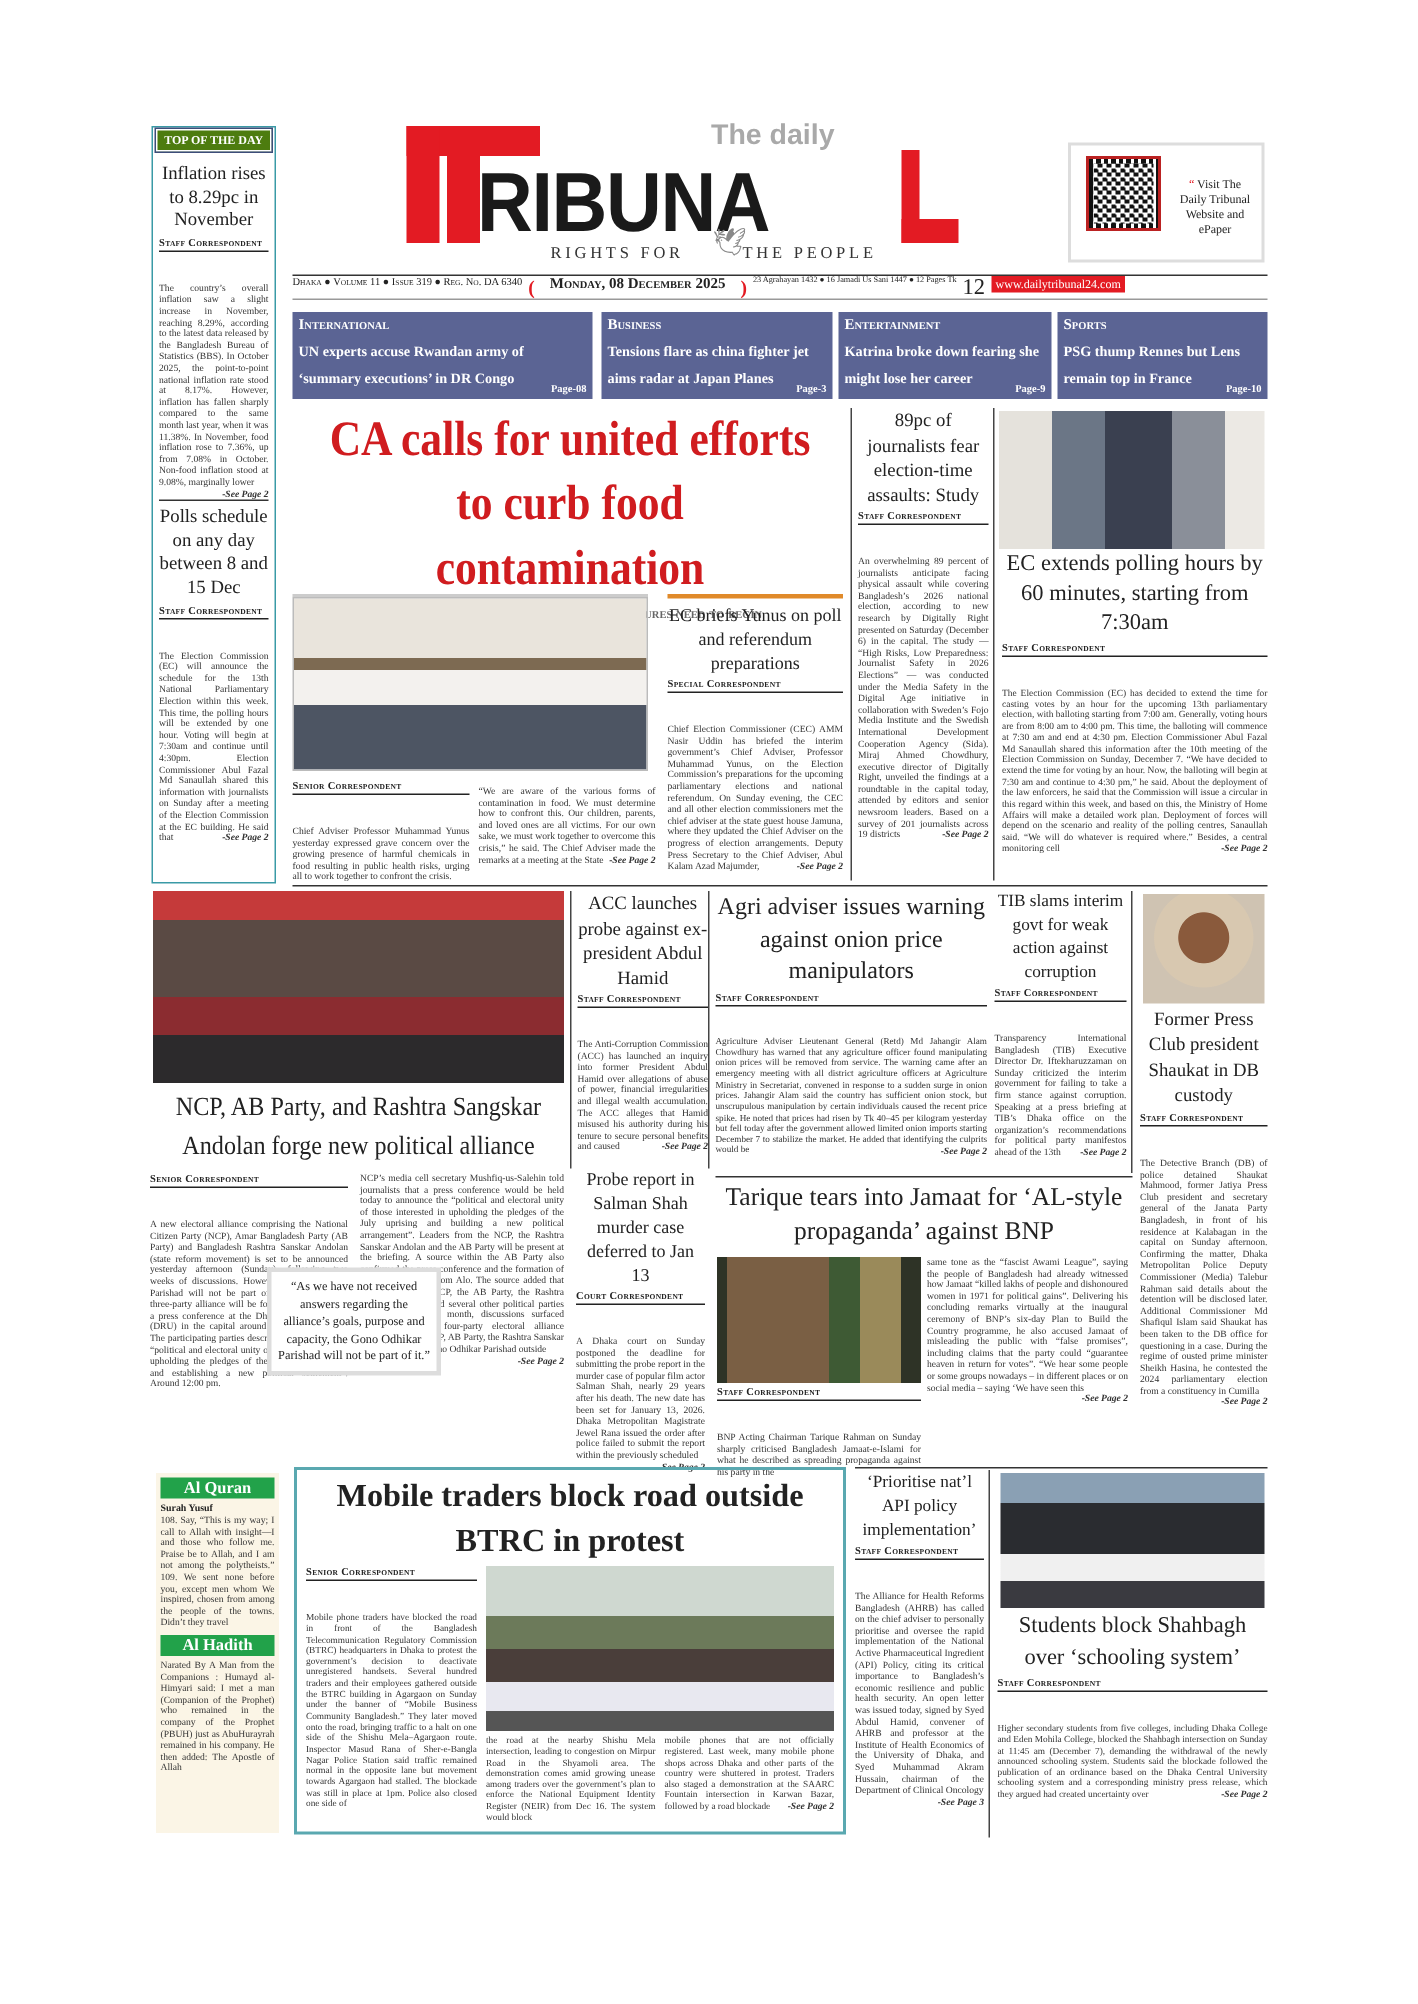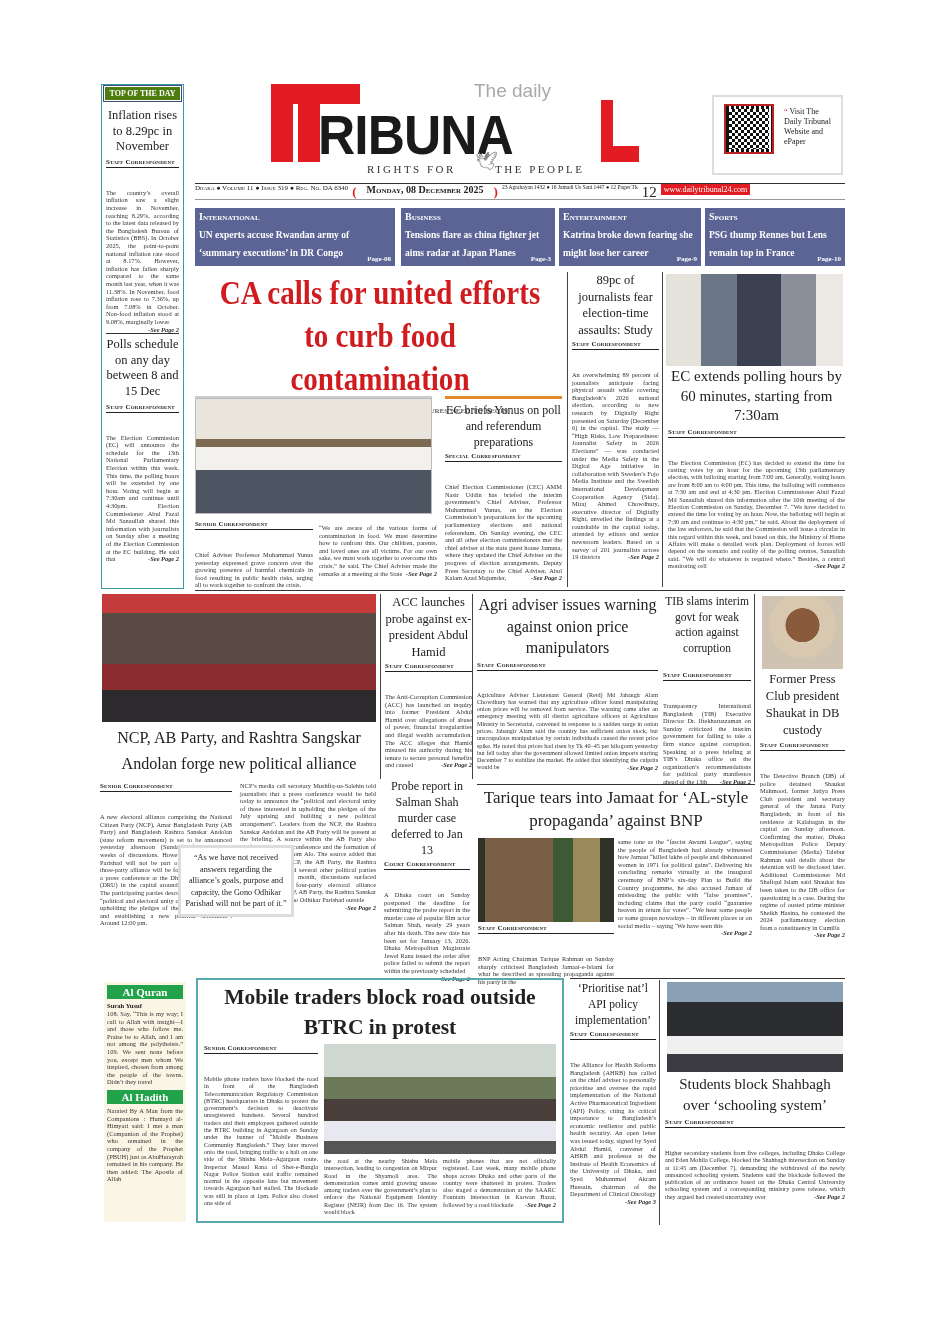--- a/index.html
+++ b/index.html
@@ -11,33 +11,33 @@
 .hl{color:#222;text-align:center;line-height:1.25}
 .photo{background:linear-gradient(135deg,#9aa7b4,#c9c0b2 40%,#8a7a6a 70%,#b8c2cc);border:1px solid #bbb}
 .vrule{border-left:1px solid #444}
 .hrule{border-top:1.5px solid #333}
 
 
 #tod{left:101px;top:84px;width:83px;height:505px;border:1px solid #3a9aa6;background:#fff}
 #tod-tag{margin:1px 2px 0;background:#4d7c0f;color:#fff;font-size:8px;font-weight:bold;text-align:center;padding:2px 0;border:1px solid #fff;outline:1px solid #3d4d7a}
 
 
-#logo-daily{left:474px;top:80px;font-size:19px;color:#a9a9a9;font-weight:normal;font-family:"Liberation Sans",sans-serif}
+#logo-daily{left:474px;top:80px;font-size:19px;color:#a9a9a9;font-weight:bold;font-family:"Liberation Sans",sans-serif}
 #logo-tt1{left:271px;top:84px;width:22px;height:78px;background:#e31b23}
 #logo-tt2{left:298px;top:84px;width:22px;height:78px;background:#e31b23}
 #logo-ttbar{left:271px;top:84px;width:89px;height:20px;background:#e31b23}
 #logo-word{left:318px;top:102px;font-size:56px;font-weight:bold;color:#1a1a1a;font-family:"Liberation Sans",sans-serif;letter-spacing:-1px;transform:scaleX(0.92);transform-origin:left}
 #logo-l{left:601px;top:100px;width:12px;height:62px;background:#e31b23}
 #logo-lbar{left:601px;top:146px;width:38px;height:16px;background:#e31b23}
 #tagline{left:367px;top:163px;font-size:11px;letter-spacing:2.5px;color:#333;width:200px}
 #tagline2{left:495px;top:163px;font-size:11px;letter-spacing:2.5px;color:#333}
 #qr-box{left:712px;top:95px;width:131px;height:80px;border:2px solid #ddd;background:#fff}
 #qr{left:724px;top:104px;width:50px;height:50px;border:2px solid #b22;background:repeating-linear-gradient(90deg,#111 0 3px,#fff 3px 5px),#111}
 #qr-inner{position:absolute;inset:3px;background:repeating-conic-gradient(#111 0 25%,#fff 0 50%) 0 0/6px 6px}
-#qr-text{left:784px;top:107px;width:52px;font-size:8px;line-height:10px;}
+#qr-text{left:784px;top:118px;width:52px;font-size:8px;line-height:10px;text-align:center}
 
 
 #infobar{left:195px;top:183px;width:650px;height:17px;border-top:1.5px solid #333;border-bottom:1px solid #999;font-size:7px;display:flex;align-items:flex-start;gap:4px}
 #infobar .date{font-size:10px;font-weight:bold;font-variant:small-caps;margin:0 6px}
 #infobar .paren{color:#e31b23;font-size:13px;font-weight:bold}
 #infobar .pages{font-size:15px}
 #infobar .url{background:#e31b23;color:#fff;padding:1px 3px;font-size:8px}
 
 
 .teaser{top:208px;height:58px;background:#5b6494;color:#fff;padding:3px 4px;position:absolute}
@@ -170,21 +170,21 @@
   <div class="body-text"><span>The Anti-Corruption Commission (ACC) has launched an inquiry into former President Abdul Hamid over allegations of abuse of power, financial irregularities and illegal wealth accumulation. The ACC alleges that Hamid misused his authority during his tenure to secure personal benefits and caused</span> <span class="see">-See Page 2</span></div>
 </div>
 
 <div class="abs" style="left:477px;top:594px;width:181px">
   <div class="hl" style="font-size:16px;line-height:21.5px;margin-bottom:2px">Agri adviser issues warning against onion price manipulators</div>
   <div class="byline">Staff Correspondent</div>
   <div class="body-text" style="font-size:6.1px;line-height:7.3px"><span>Agriculture Adviser Lieutenant General (Retd) Md Jahangir Alam Chowdhury has warned that any agriculture officer found manipulating onion prices will be removed from service. The warning came after an emergency meeting with all district agriculture officers at Agriculture Ministry in Secretariat, convened in response to a sudden surge in onion prices. Jahangir Alam said the country has sufficient onion stock, but unscrupulous manipulation by certain individuals caused the recent price spike. He noted that prices had risen by Tk 40–45 per kilogram yesterday but fell today after the government allowed limited onion imports starting December 7 to stabilize the market. He added that identifying the culprits would be</span> <span class="see">-See Page 2</span></div>
 </div>
 
 <div class="abs" style="left:663px;top:594px;width:92px;border-right:1px solid #444;padding-right:3px;height:188px">
-  <div class="hl" style="font-size:11.5px;line-height:15.5px;margin-bottom:15px">TIB slams interim govt for weak action against corruption</div>
+  <div class="hl" style="font-size:11.5px;line-height:15.5px;margin-bottom:2px">TIB slams interim govt for weak action against corruption</div>
   <div class="byline">Staff Correspondent</div>
   <div class="body-text"><span>Transparency International Bangladesh (TIB) Executive Director Dr. Iftekharuzzaman on Sunday criticized the interim government for failing to take a firm stance against corruption. Speaking at a press briefing at TIB’s Dhaka office on the organization’s recommendations for political party manifestos ahead of the 13th</span> <span class="see">-See Page 2</span></div>
 </div>
 
 <div class="abs" style="left:762px;top:596px;width:81px;height:73px;background:radial-gradient(circle at 50% 40%,#8a5a3c 0 28%,#d8c8b0 29% 55%,#cfc3b2 56%)"></div>
 <div class="abs" style="left:760px;top:671px;width:85px">
   <div class="hl" style="font-size:12.5px;line-height:17px;margin-bottom:2px">Former Press Club president Shaukat in DB custody</div>
   <div class="byline">Staff Correspondent</div>
   <div class="body-text"><span>The Detective Branch (DB) of police detained Shaukat Mahmood, former Jatiya Press Club president and secretary general of the Janata Party Bangladesh, in front of his residence at Kalabagan in the capital on Sunday afternoon. Confirming the matter, Dhaka Metropolitan Police Deputy Commissioner (Media) Talebur Rahman said details about the detention will be disclosed later. Additional Commissioner Md Shafiqul Islam said Shaukat has been taken to the DB office for questioning in a case. During the regime of ousted prime minister Sheikh Hasina, he contested the 2024 parliamentary election from a constituency in Cumilla</span> <span class="see">-See Page 2</span></div>
 </div>

